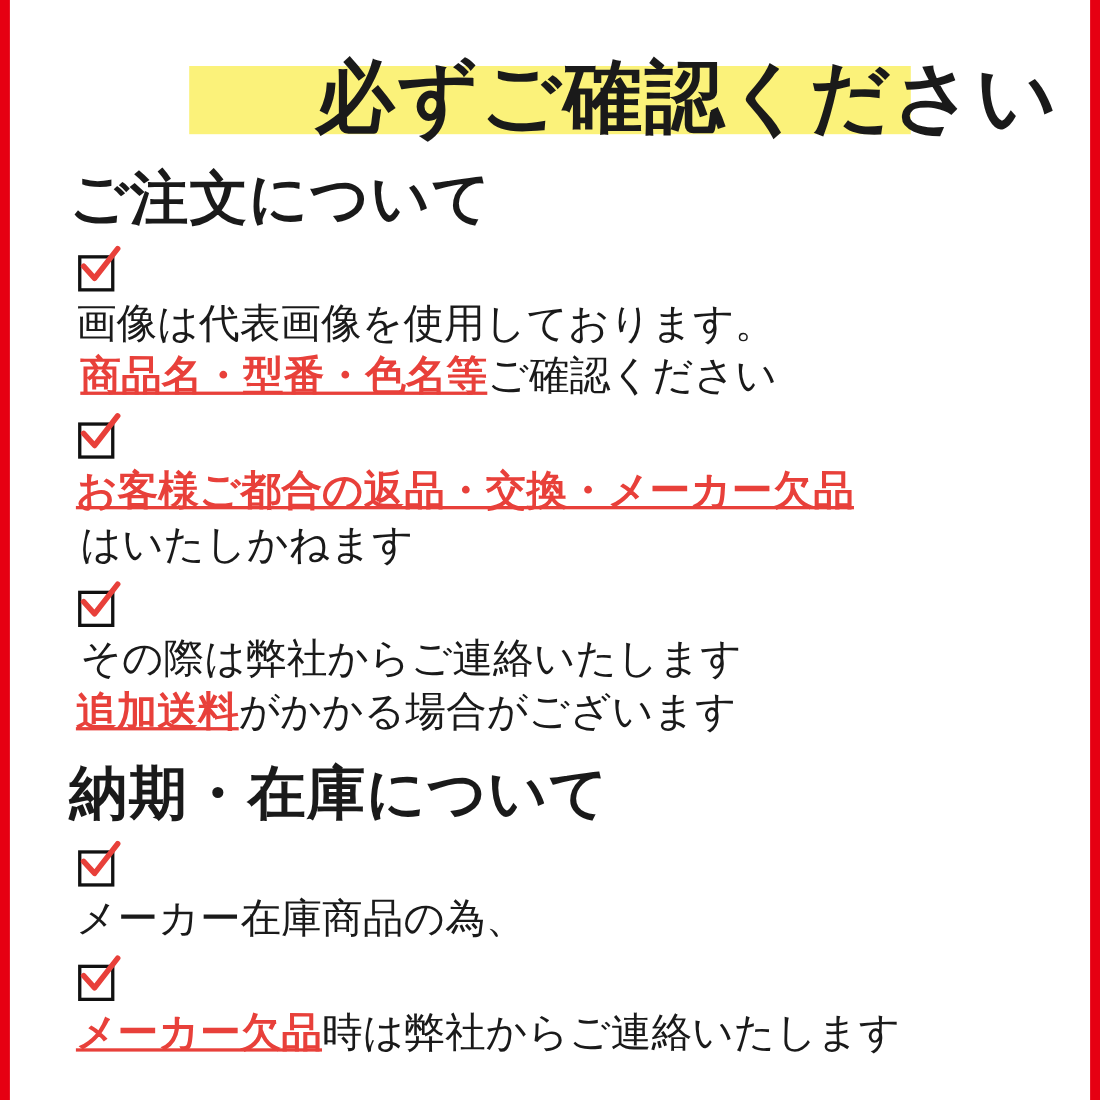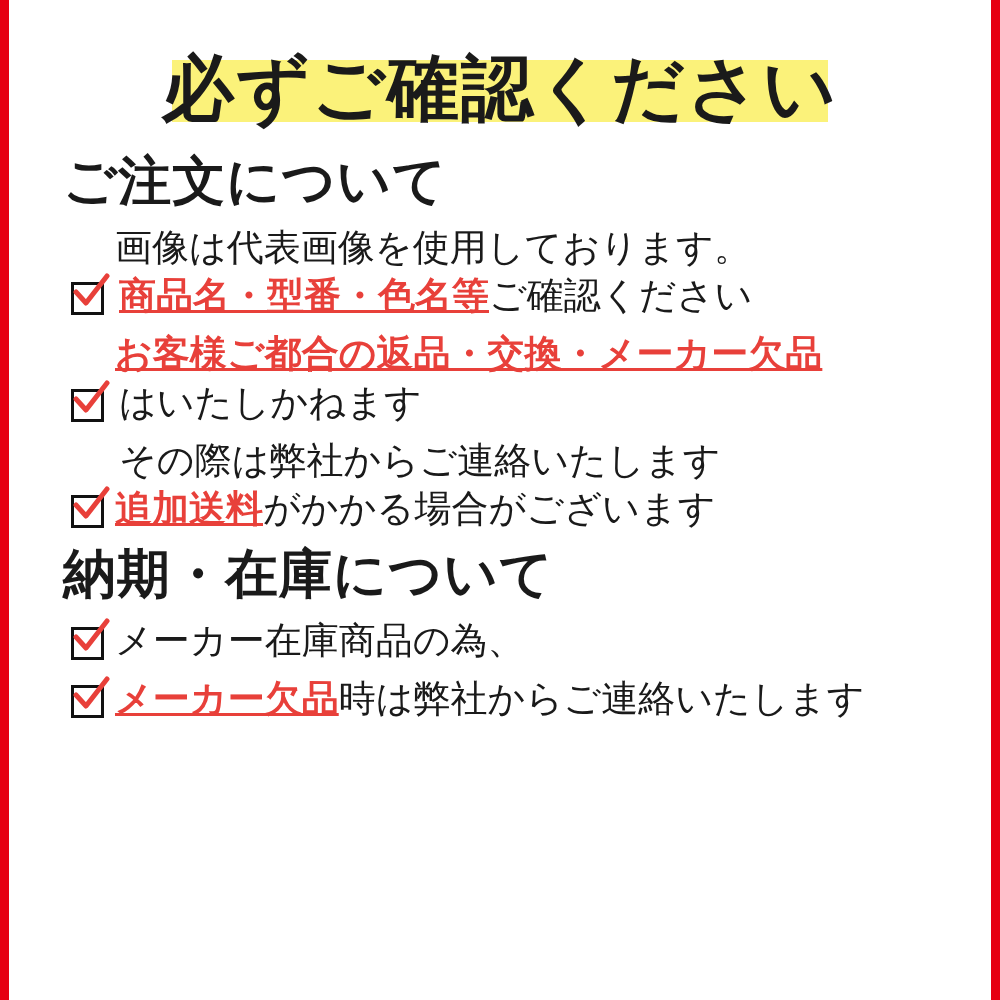--- a/index.html
+++ b/index.html
@@ -59,38 +59,40 @@
   }
   .title-text {
     position: relative;
     z-index: 1;
     font-size: 72px;
     line-height: 108px;
     font-weight: bold;
     color: #1a1a1a;
     letter-spacing: 2px;
     white-space: nowrap;
+    text-align: right;
   }
 
   .section-heading {
     font-size: 53px;
     font-weight: bold;
     color: #1a1a1a;
     letter-spacing: 1px;
     margin: 6px 0 4px 26px;
     line-height: 1.25;
   }
   .section-heading.second {
-    margin-top: 8px;
+    margin-top: 18px;
   }
 
   .item {
     display: flex;
-    align-items: flex-end;
+    align-items: flex-start;
     margin: 10px 0 8px 32px;
+    flex-direction: column;
   }
   .check {
     flex: 0 0 auto;
     width: 40px;
     height: 40px;
     position: relative;
     margin-right: 6px;
     margin-top: 6px;
   }
   .check .box {

